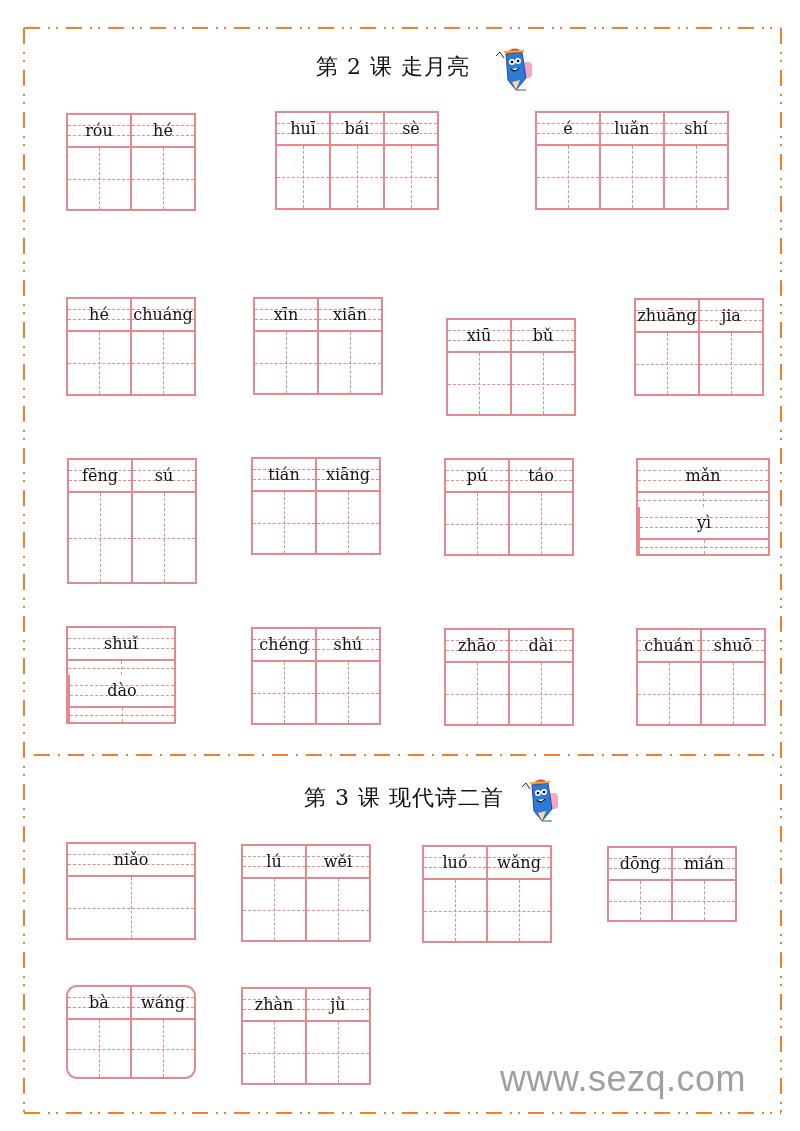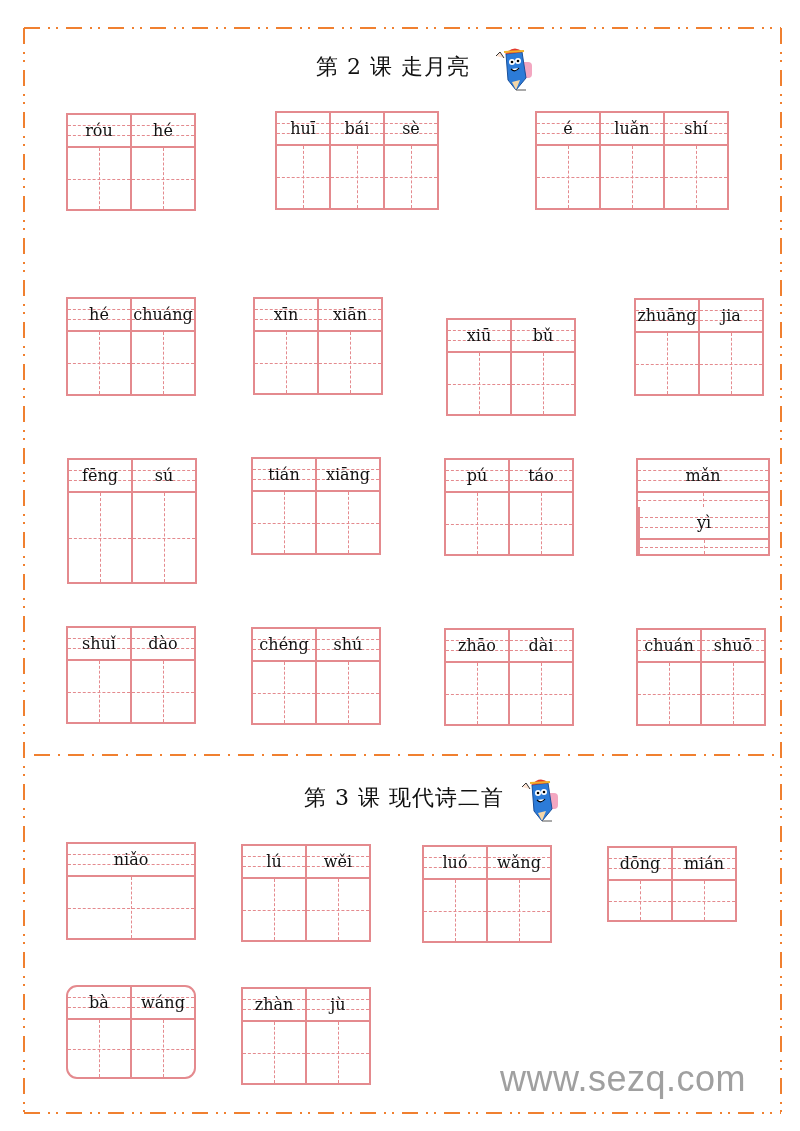--- a/index.html
+++ b/index.html
@@ -214,21 +214,21 @@
       <div class="box"></div>
     </div>
   <div class="cell">
       <div class="py">
         <span>yì</span>
       </div>
       <div class="box"></div>
     </div>
 </div>
 
-<div class="grid" style="left:66px; top:626px; width:130px; height:98px;">
+<div class="grid" style="left:66px; top:626px; width:110px; height:98px;flex-direction:column;">
   <div class="cell">
       <div class="py">
         <span>shuǐ</span>
       </div>
       <div class="box"></div>
     </div>
   <div class="cell">
       <div class="py">
         <span>dào</span>
       </div>

